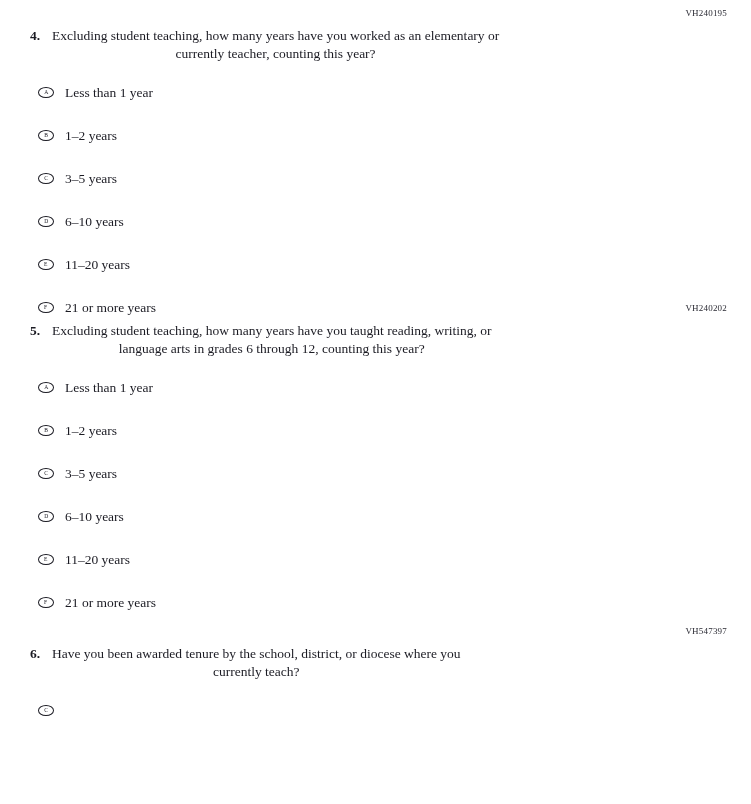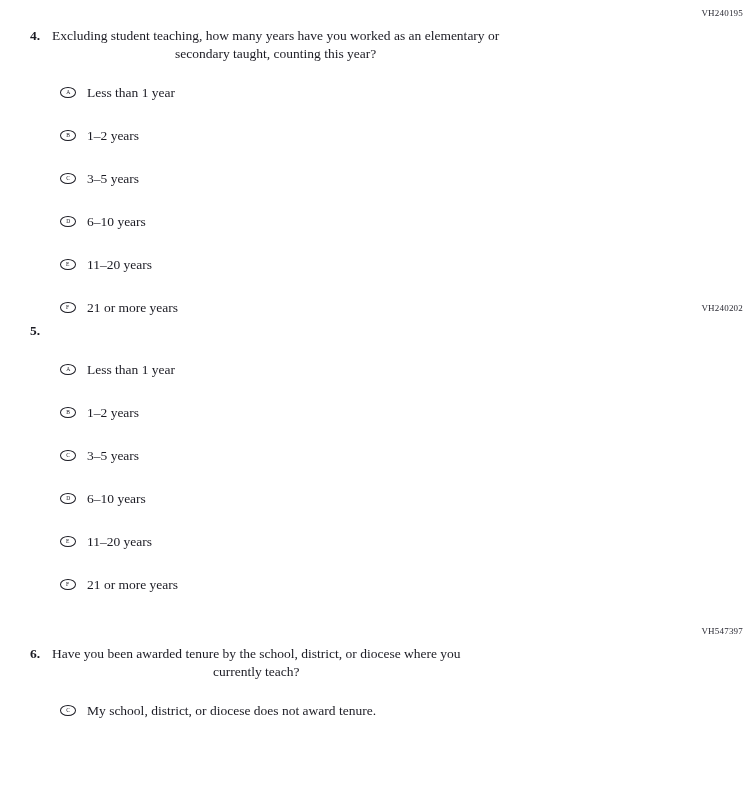--- a/index.html
+++ b/index.html
@@ -15,21 +15,21 @@
     position: relative;
     overflow: hidden;
   }
   .q-section {
     position: absolute;
     left: 0;
     width: 751px;
   }
   .q-code {
     text-align: right;
-    padding-right: 8px;
+    padding-right: 24px;
     font-size: 9px;
     line-height: 10px;
     height: 10px;
     letter-spacing: 0.2px;
     color: #2a2a33;
   }
   .q-head {
     display: flex;
     padding-left: 30px;
     margin-top: 9px;
@@ -49,21 +49,21 @@
   .q-text .line {
     display: block;
   }
   .q-options {
     margin-top: 12px;
   }
   .opt {
     display: flex;
     align-items: center;
     height: 27px;
-    padding-left: 60px;
+    padding-left: 38px;
     cursor: pointer;
     margin-top: 16px;
   }
   .bubble {
     box-sizing: border-box;
     flex: 0 0 16px;
     width: 16px;
     height: 11px;
     border: 1.2px solid #1b1b23;
     border-radius: 50%;
@@ -88,21 +88,21 @@
 </style>
 </head>
 <body>
 
 <section class="q-section" style="top:8px">
   <div class="q-code">VH240195</div>
   <div class="q-head">
     <span class="q-num">4.</span>
     <span class="q-text">
       <span class="line">Excluding student teaching, how many years have you worked as an elementary or</span>
-      <span class="line">secondary taught, counting this year?</span>
+      <span class="line">currently teacher, counting this year?</span>
     </span>
   </div>
   <div class="q-options">
     <div class="opt">
       <span class="bubble">
           <span class="bl">A</span>
         </span>
       <span class="opt-label">Less than 1 year</span>
     </div>
     <div class="opt">
@@ -135,20 +135,24 @@
         </span>
       <span class="opt-label">21 or more years</span>
     </div>
   </div>
 </section>
 
 <section class="q-section" style="top:303px">
   <div class="q-code">VH240202</div>
   <div class="q-head">
     <span class="q-num">5.</span>
+    <span class="q-text">
+      <span class="line">Excluding student teaching, how many years have you taught reading, writing, or</span>
+      <span class="line">language arts in grades 6 through 12, counting this year?</span>
+    </span>
   </div>
   <div class="q-options">
     <div class="opt">
       <span class="bubble">
           <span class="bl">A</span>
         </span>
       <span class="opt-label">Less than 1 year</span>
     </div>
     <div class="opt">
       <span class="bubble">
@@ -190,16 +194,15 @@
     <span class="q-text">
       <span class="line">Have you been awarded tenure by the school, district, or diocese where you</span>
       <span class="line">currently teach?</span>
     </span>
   </div>
   <div class="q-options">
     <div class="opt">
       <span class="bubble">
           <span class="bl">C</span>
         </span>
-      <span class="opt-label">My school, district, or diocese does not award tenure.</span>
     </div>
   </div>
 </section>
 
 </body></html>

